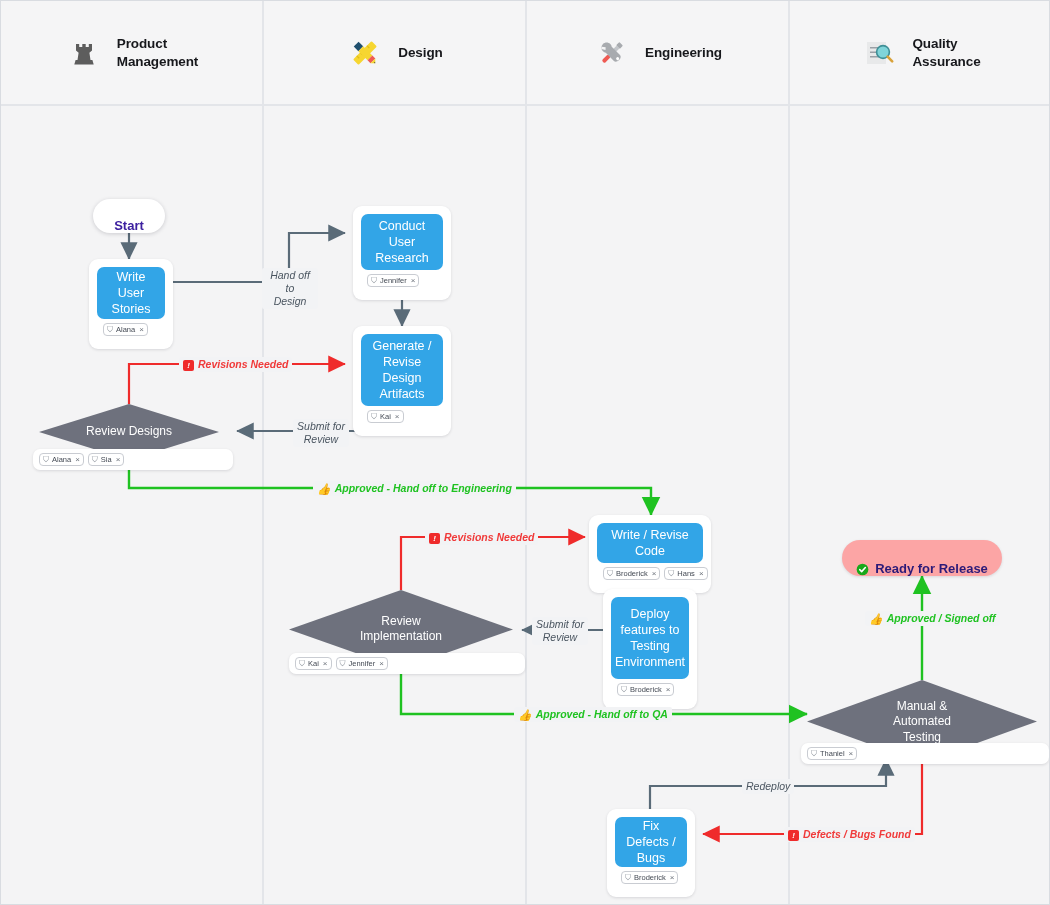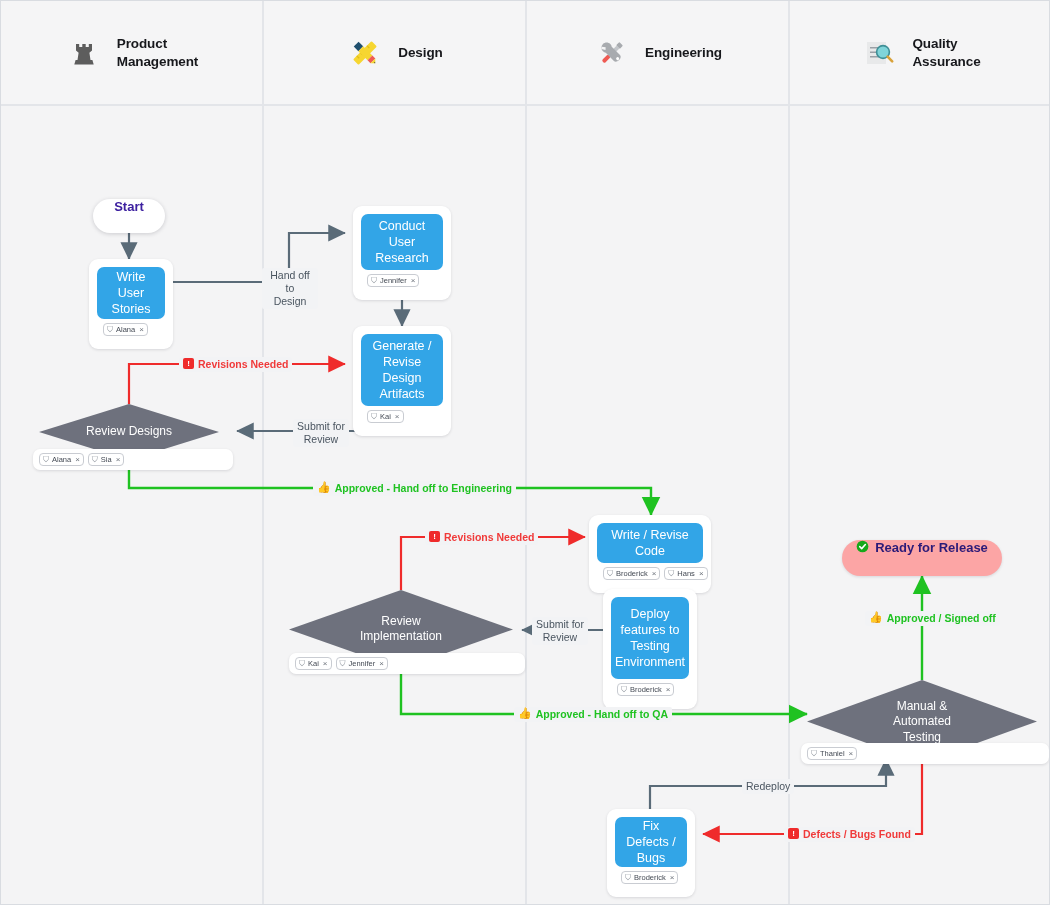--- a/index.html
+++ b/index.html
@@ -124,21 +124,21 @@
     height: 13px;
     box-sizing: border-box;
   }
   .chip .chip-user { color: #8a9099; font-size: 8px; line-height: 1; }
   .chip .chip-x { color: #6d737c; font-size: 8px; line-height: 1; margin-left: 1px; }
 
   
   .pill {
     border-radius: 22px;
     display: flex;
-    align-items: flex-start;
+    align-items: flex-end;
     justify-content: center;
     gap: 6px;
     font-size: 13px;
     font-weight: bold;
     box-sizing: border-box;
   }
   .pill-start {
     background: #ffffff;
     color: #3d20a0;
     box-shadow: 0 1px 4px rgba(20,20,40,0.18);
@@ -178,29 +178,30 @@
     display: flex;
     gap: 4px;
     padding: 4px 6px;
     align-items: center;
   }
 
   
   .edge-label {
     position: absolute;
     display: inline-flex;
-    align-items: flex-start;
+    align-items: flex-end;
     gap: 4px;
     font-size: 10.5px;
     background: #f2f3f5;
     padding: 1px 4px;
     border-radius: 2px;
     white-space: pre-line;
     line-height: 1.25;
     box-sizing: border-box;
+    font-style: italic;
   }
   .edge-label.neutral { color: #4a5560; text-align: center; }
   .edge-label.danger  { color: #f03a3a; font-weight: bold; }
   .edge-label.success { color: #1fc221; font-weight: bold; }
   .badge-warn {
     display: inline-block;
     width: 11px; height: 11px;
     background: #ef2b2b;
     border-radius: 2px;
     color: #ffffff;

